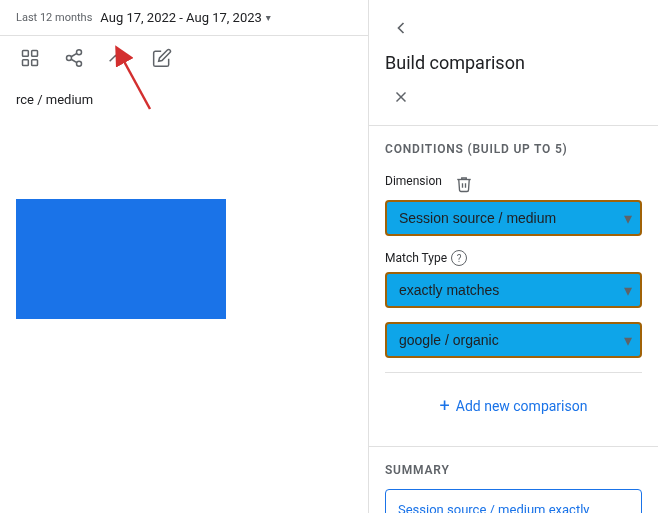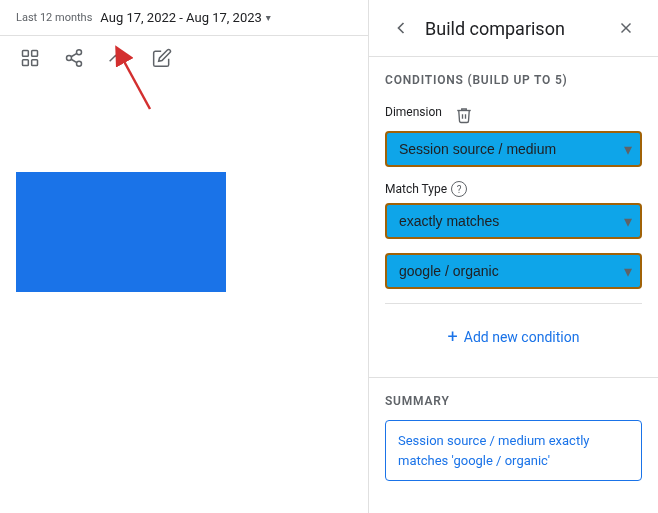--- a/index.html
+++ b/index.html
@@ -101,24 +101,25 @@
       background: #fff;
       border-left: 1px solid #e0e0e0;
       display: flex;
       flex-direction: column;
       height: 513px;
       overflow-y: auto;
     }
 
     .panel-header {
       display: flex;
-      align-items: center;
+      align-items: flex-start;
       padding: 12px 16px;
       border-bottom: 1px solid #e0e0e0;
       gap: 8px;
+      flex-direction: column;
     }
 
     .back-btn {
       cursor: pointer;
       color: #5f6368;
       font-size: 20px;
       display: flex;
       align-items: center;
       justify-content: center;
       width: 32px;
@@ -320,20 +321,21 @@
         <marker id="arrowhead" markerWidth="8" markerHeight="8" refX="4" refY="4" orient="auto">
           <path d="M0,0 L8,4 L0,8 Z" fill="#d32f2f"></path>
         </marker>
       </defs>
 
       <line x1="40" y1="65" x2="10" y2="10" stroke="#d32f2f" stroke-width="2.5" marker-end="url(#arrowhead)"></line>
     </svg>
   </div>
 
   <div class="chart-area">
+    <div class="chart-title">rce / medium</div>
     <div class="chart-placeholder">
       <div class="bar-blue"></div>
     </div>
   </div>
 </div>
 
 <div class="right-panel">
 
   <div class="panel-header">
     <div class="back-btn">
@@ -407,21 +409,21 @@
           <option>(not set)</option>
         </select>
         <span class="select-chevron">▾</span>
       </div>
     </div>
 
     <div class="divider"></div>
 
     <div class="add-condition-btn">
       <span style="font-size:18px;font-weight:400;">+</span>
-      <span>Add new condition</span>
+      <span>Add new comparison</span>
     </div>
 
   </div>
 
   <div class="summary-section">
     <div class="section-label">SUMMARY</div>
     <div class="summary-text-box">Session source / medium exactly matches 'google / organic'</div>
   </div>
 
 </div>

